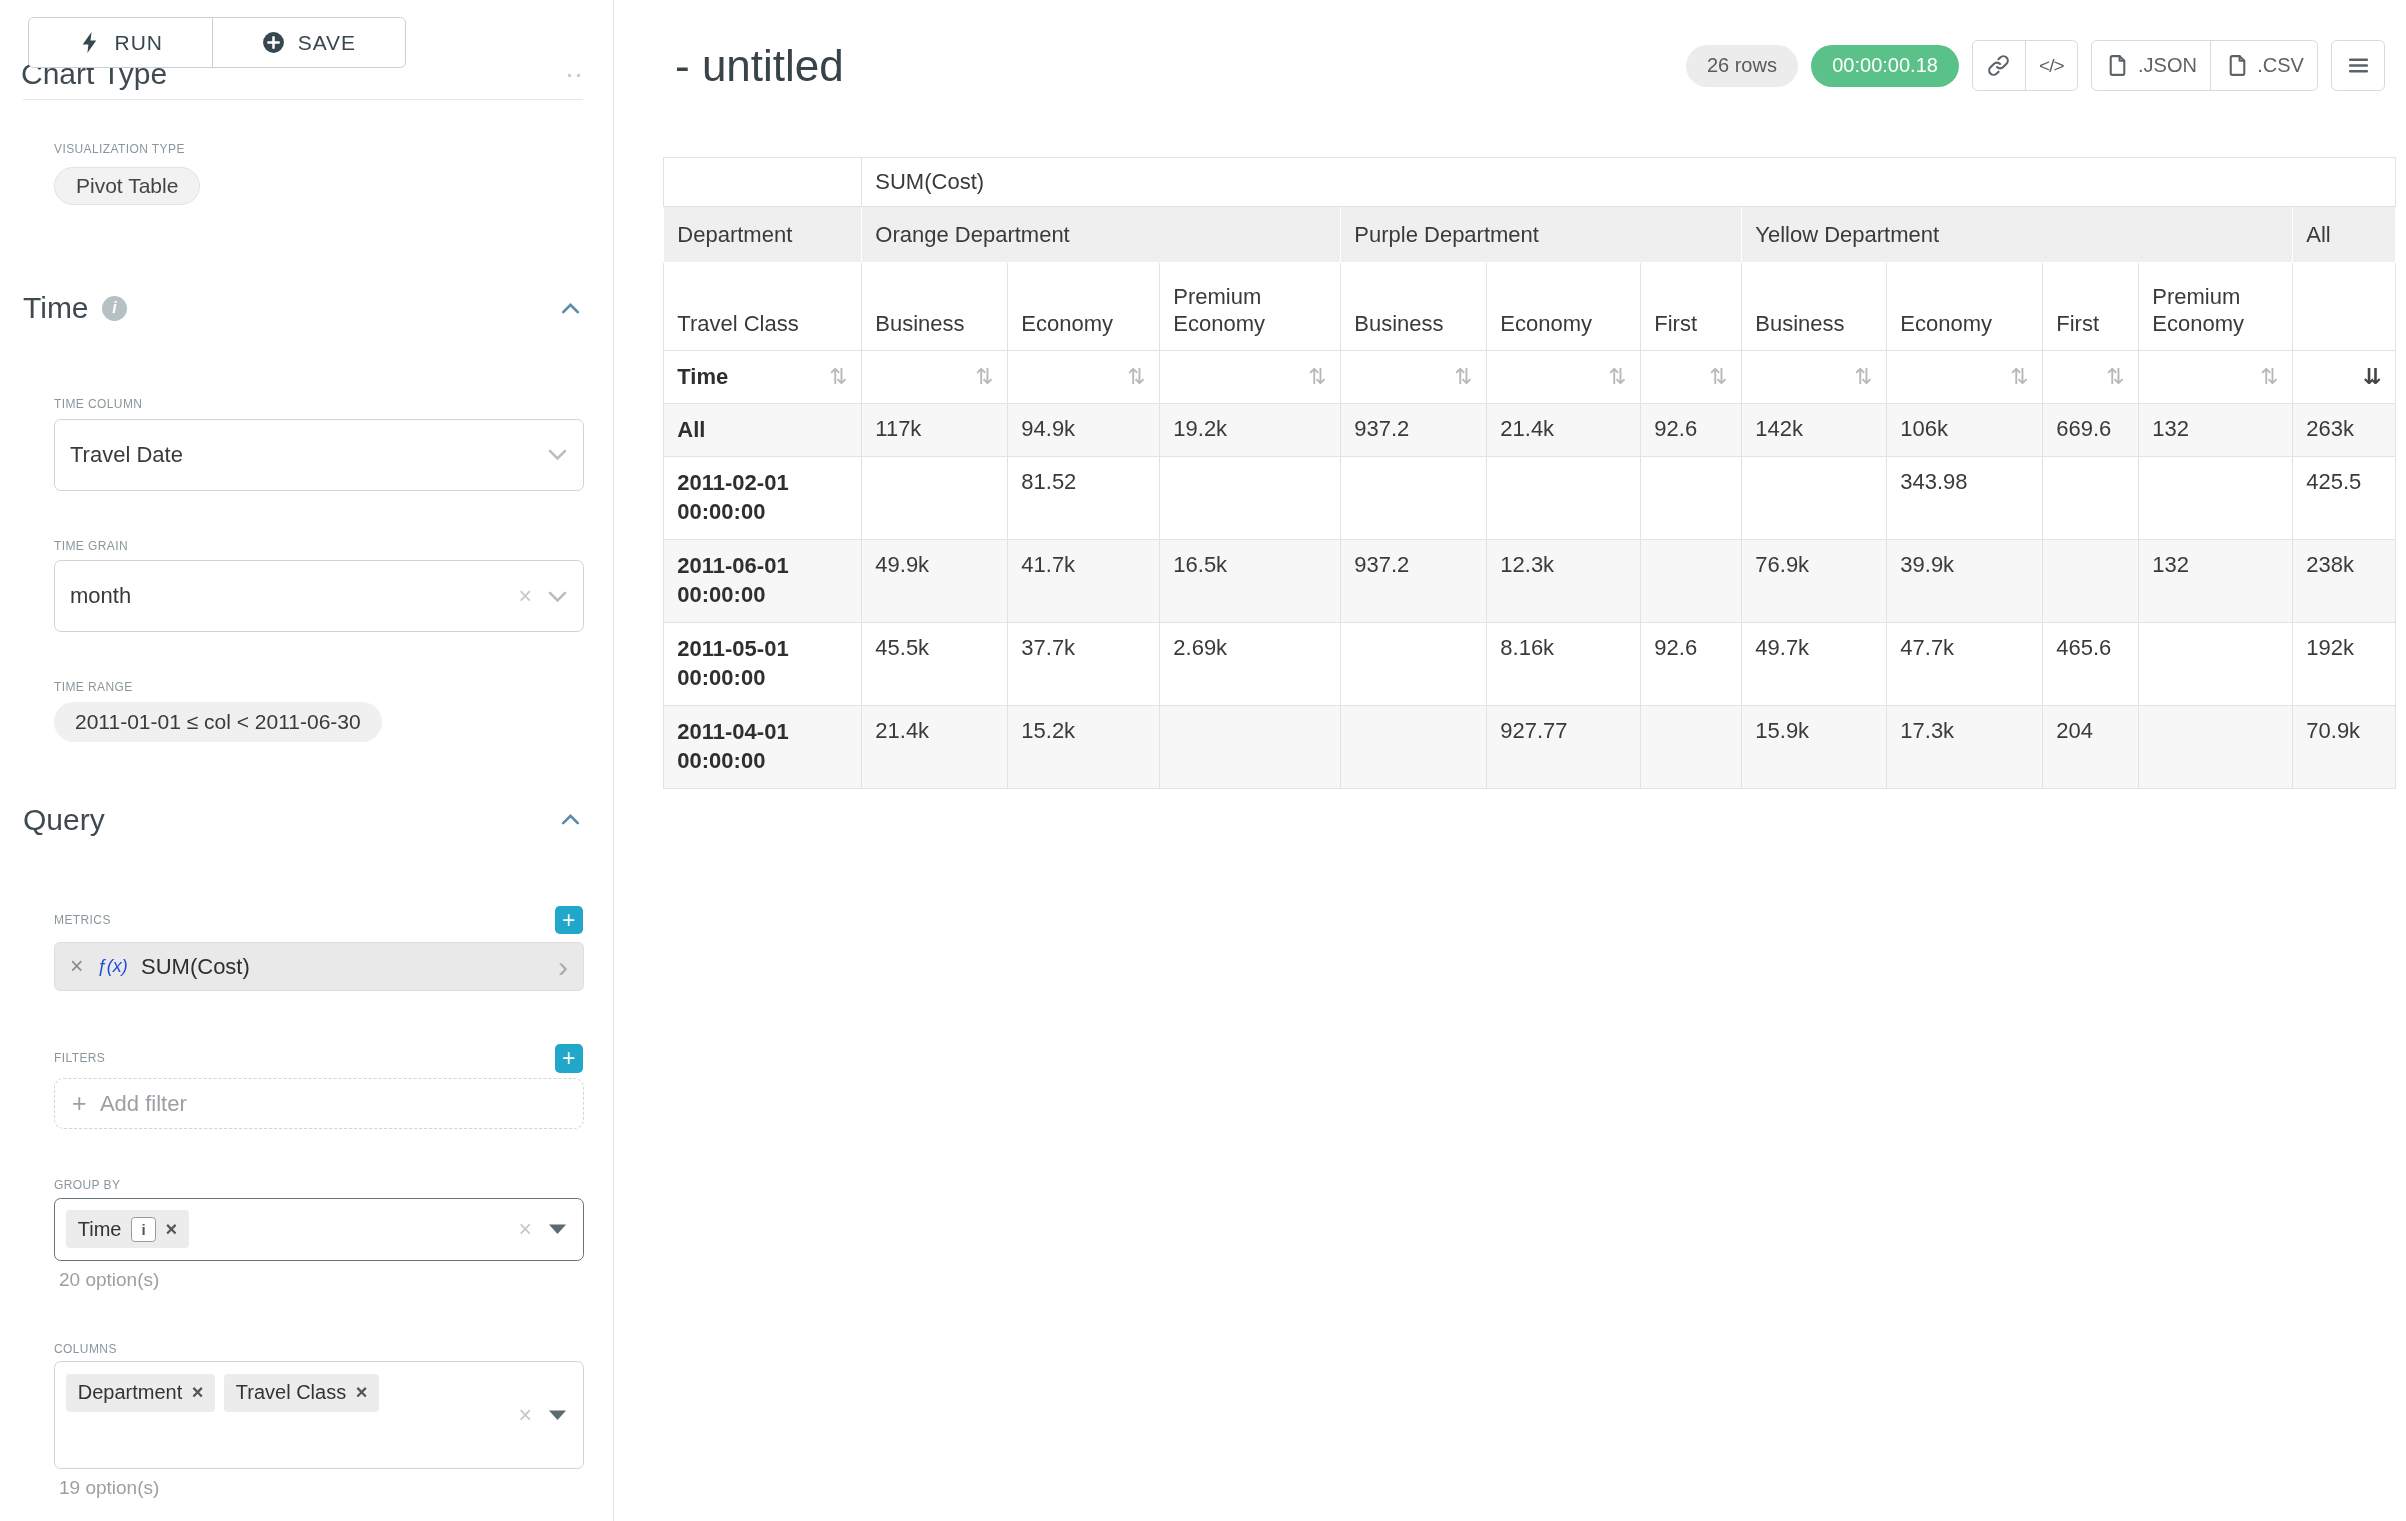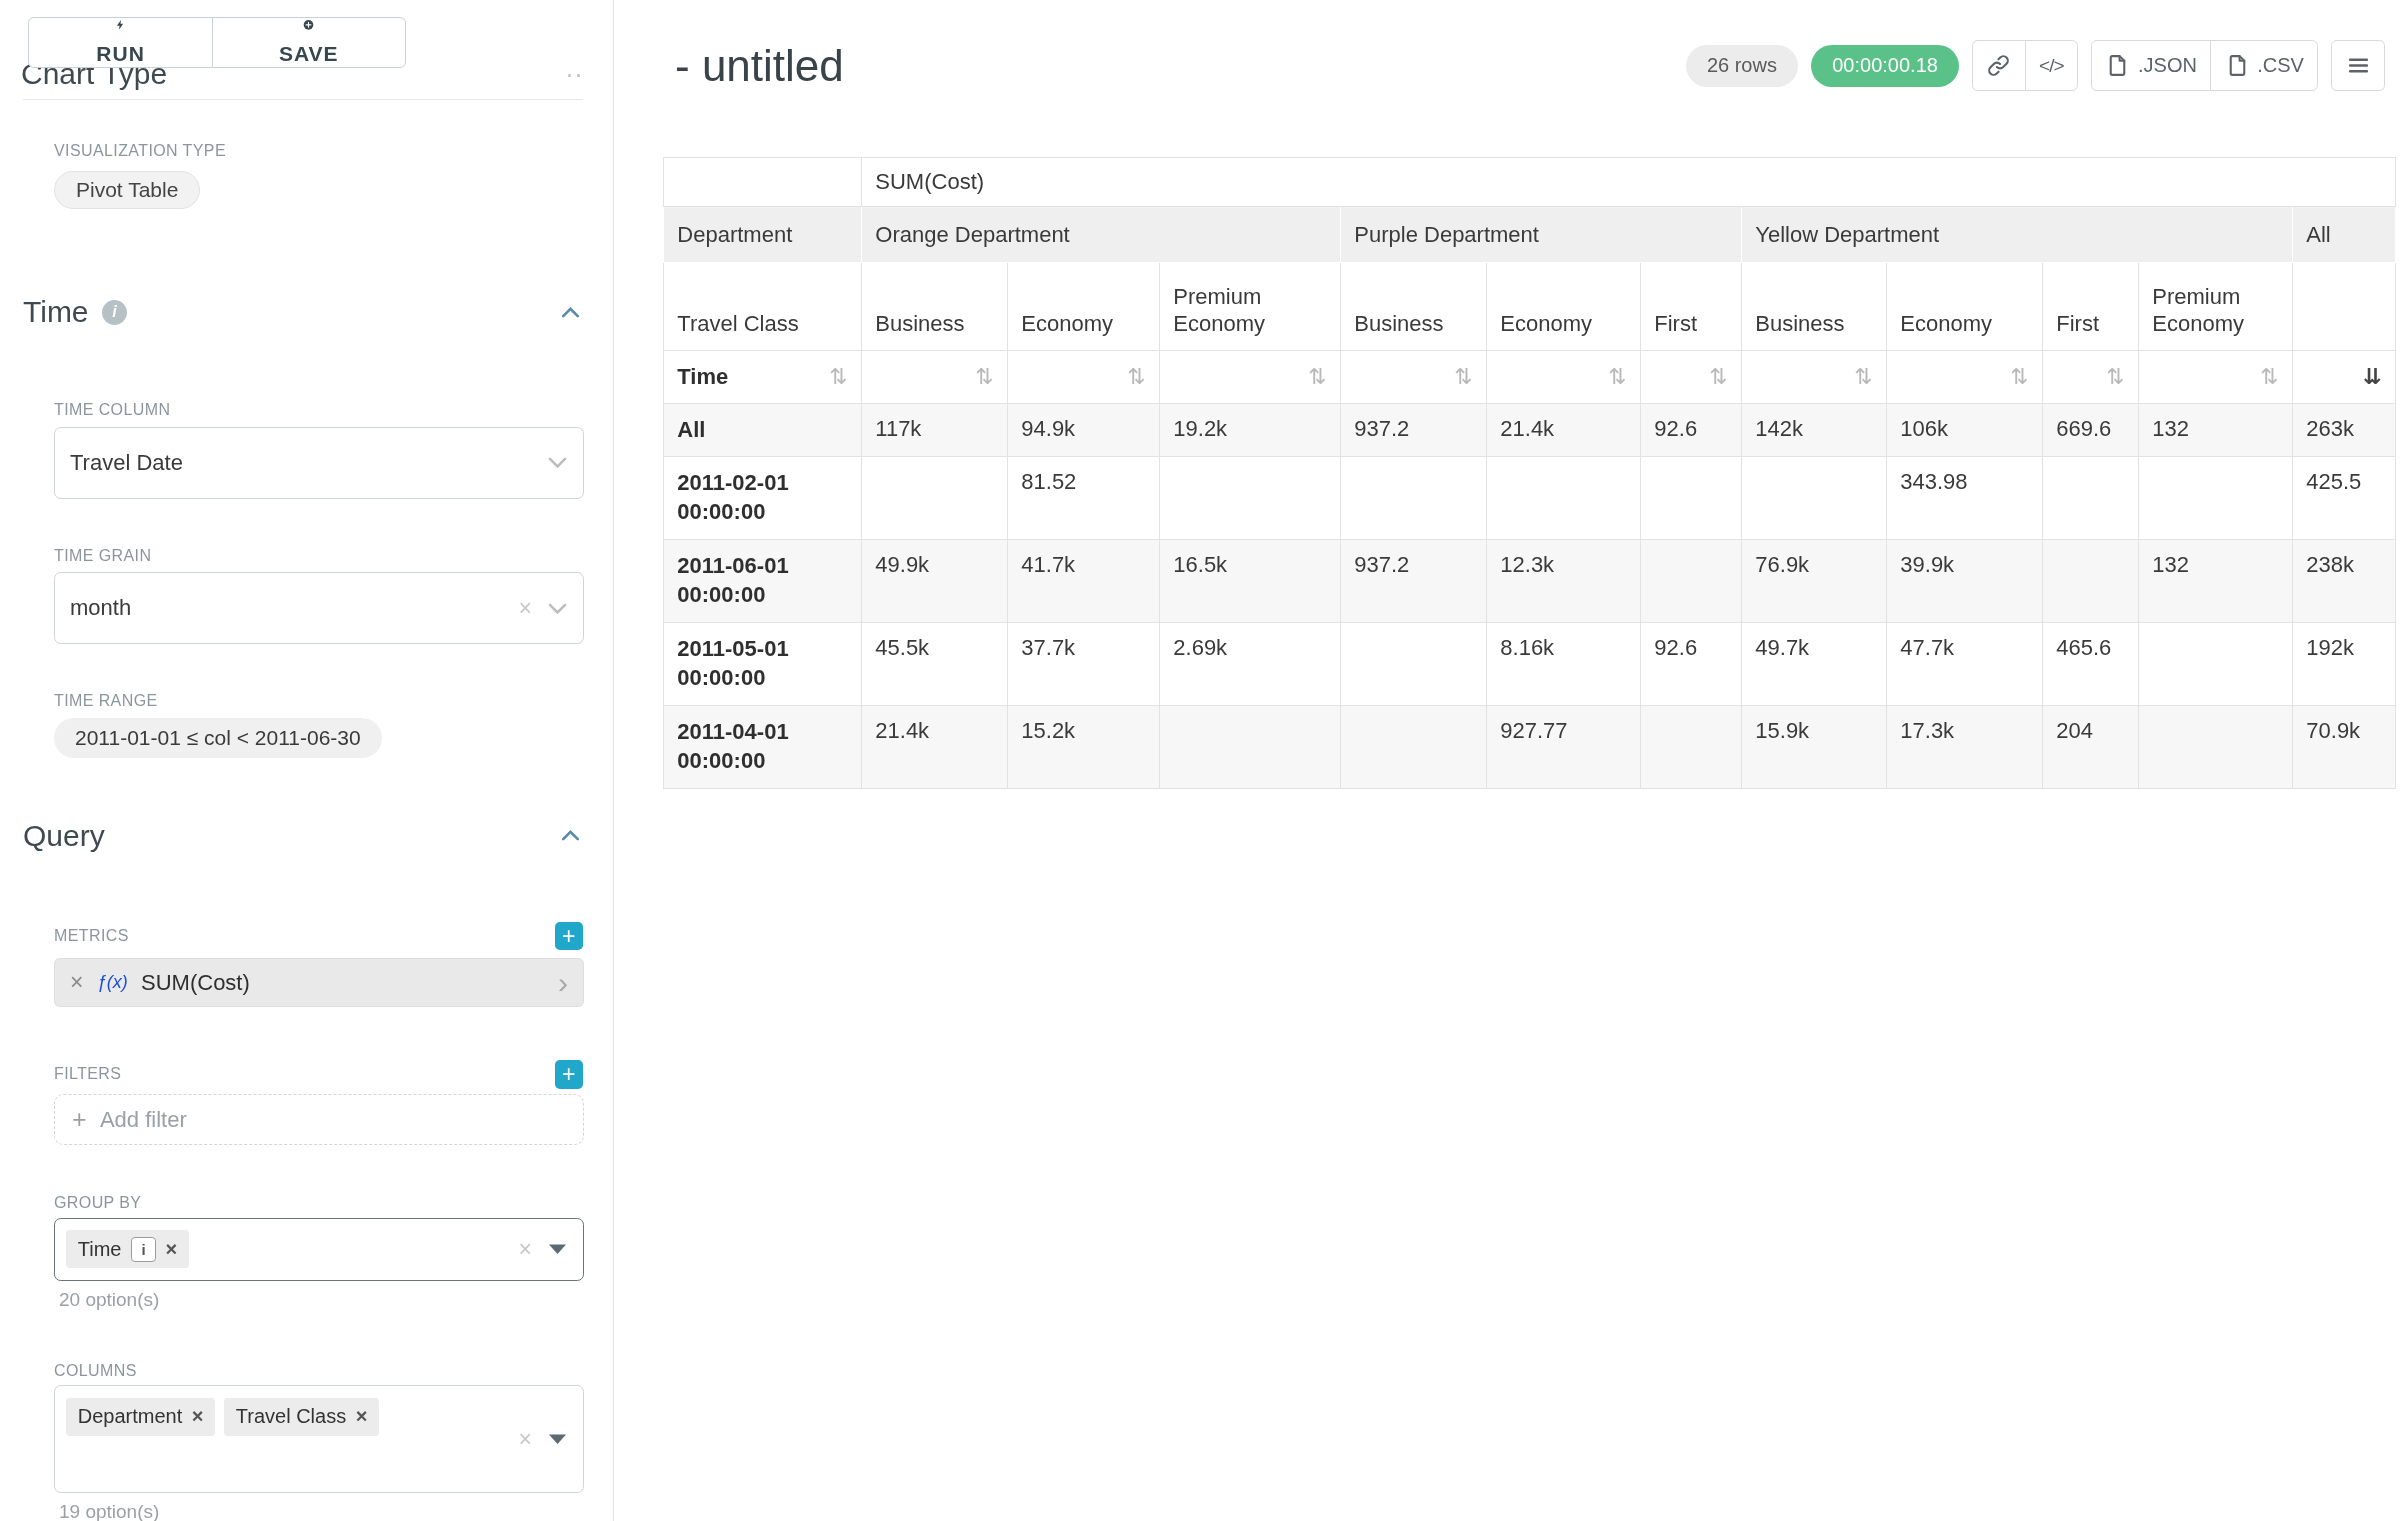--- a/index.html
+++ b/index.html
@@ -16,39 +16,39 @@
     width: 614px; min-width: 614px; height: 1522px;
     border-right: 1.9px solid #e2e5e7; background: #fff;
     position: relative; overflow: hidden;
   }
   .action-buttons {
     position: absolute; top: 17px; left: 27.6px; z-index: 3; display: flex;
   }
   .btn-outline {
     display: flex; align-items: center; justify-content: center; gap: 11.4px;
     height: 51px; background: #fff; border: 1.9px solid #c6d1d6; border-radius: 5.7px;
-    color: #37474f; font-size: 21px; font-weight: 700; letter-spacing: 1px;
-    cursor: pointer; font-family: inherit; flex-direction: column;
+    color: #37474f; font-size: 21px; font-weight: 400; letter-spacing: 1px;
+    cursor: pointer; font-family: inherit;
   }
   .btn-run { width: 186px; border-radius: 5.7px 0 0 5.7px; }
   .btn-save { width: 194px; margin-left: -1.9px; border-radius: 0 5.7px 5.7px 0; }
   .btn-outline svg { width: 25px; height: 25px; }
 
   .chart-type-row {
     margin: 53px 30px 0 21px; position: relative; z-index: 1;
     display: flex; align-items: flex-start; justify-content: space-between;
   }
   .chart-type-row h2 {
     margin: 0; font-size: 30px; line-height: 42px; font-weight: 400; color: #3f4a50;
   }
   .dots { color: #c2c7ca; font-size: 27px; line-height: 42px; }
   .hr { border: none; border-top: 1.9px solid #e6e9ea; margin: 3.8px 30px 0 23px; }
 
   .ctl-label {
-    margin: 42px 30px 0 54px; font-size: 16px; letter-spacing: 0.4px;
+    margin: 42px 30px 0 54px; font-size: 12px; letter-spacing: 0.4px;
     color: #8b969c; font-weight: 400;
   }
   .label-row {
     margin: 0 30px 0 54px; display: flex; align-items: center; justify-content: space-between;
   }
   .label-row .ctl-label { margin: 0; }
 
   .viz-pill {
     display: inline-block; margin: 11.4px 0 0 54px; height: 38px; line-height: 36px;
     padding: 0 21px; background: #f2f2f2; border: 1px solid #e2e2e2;

